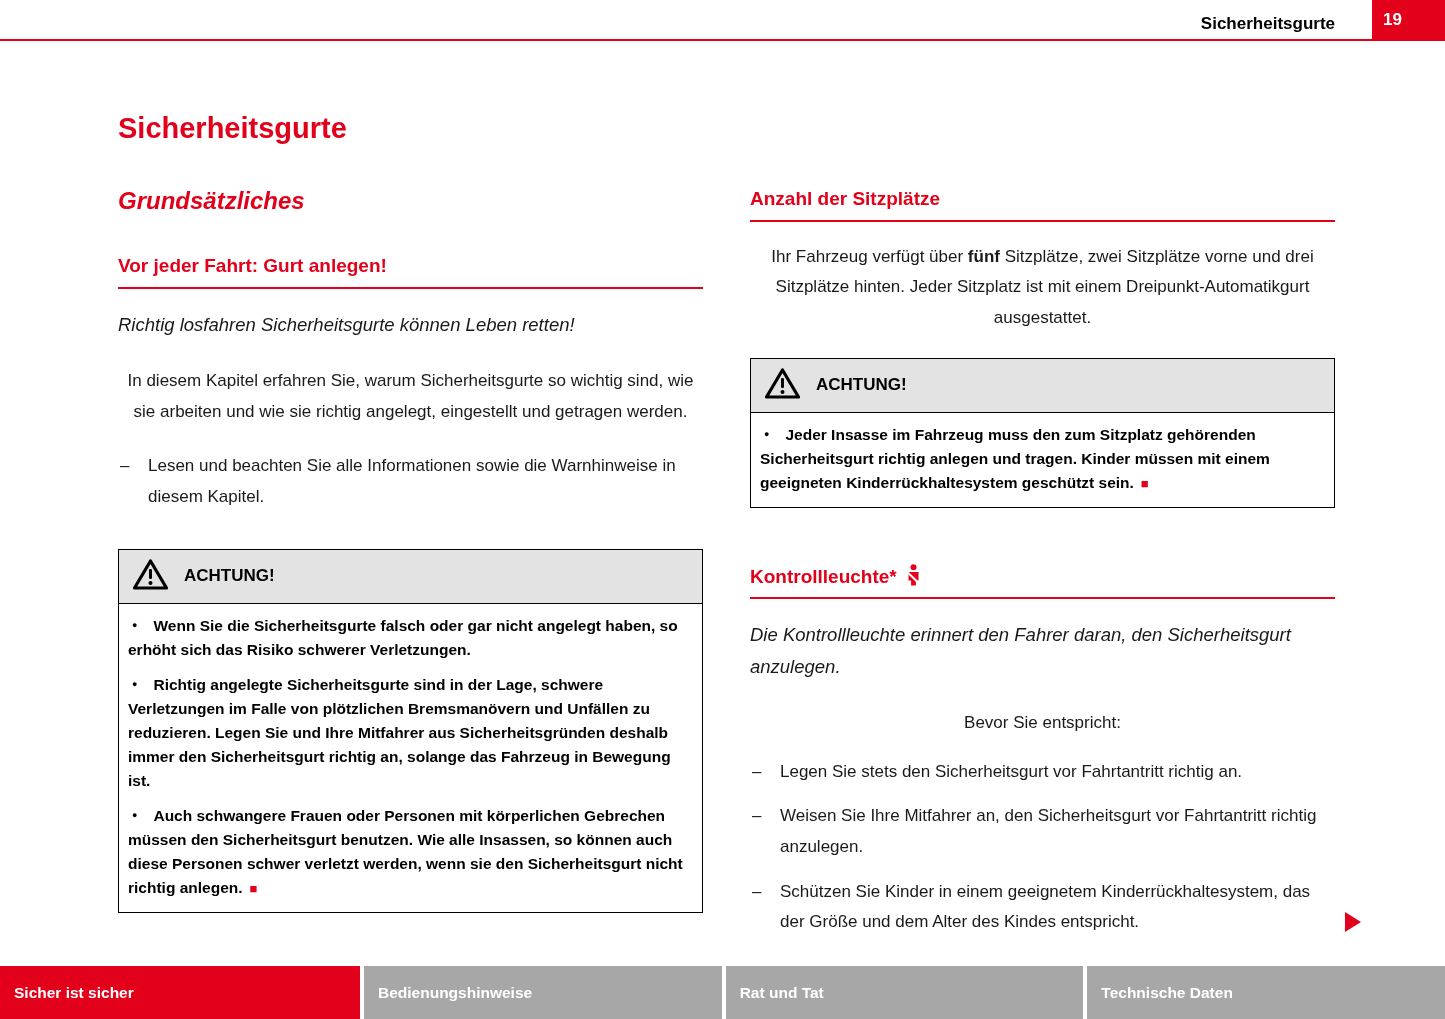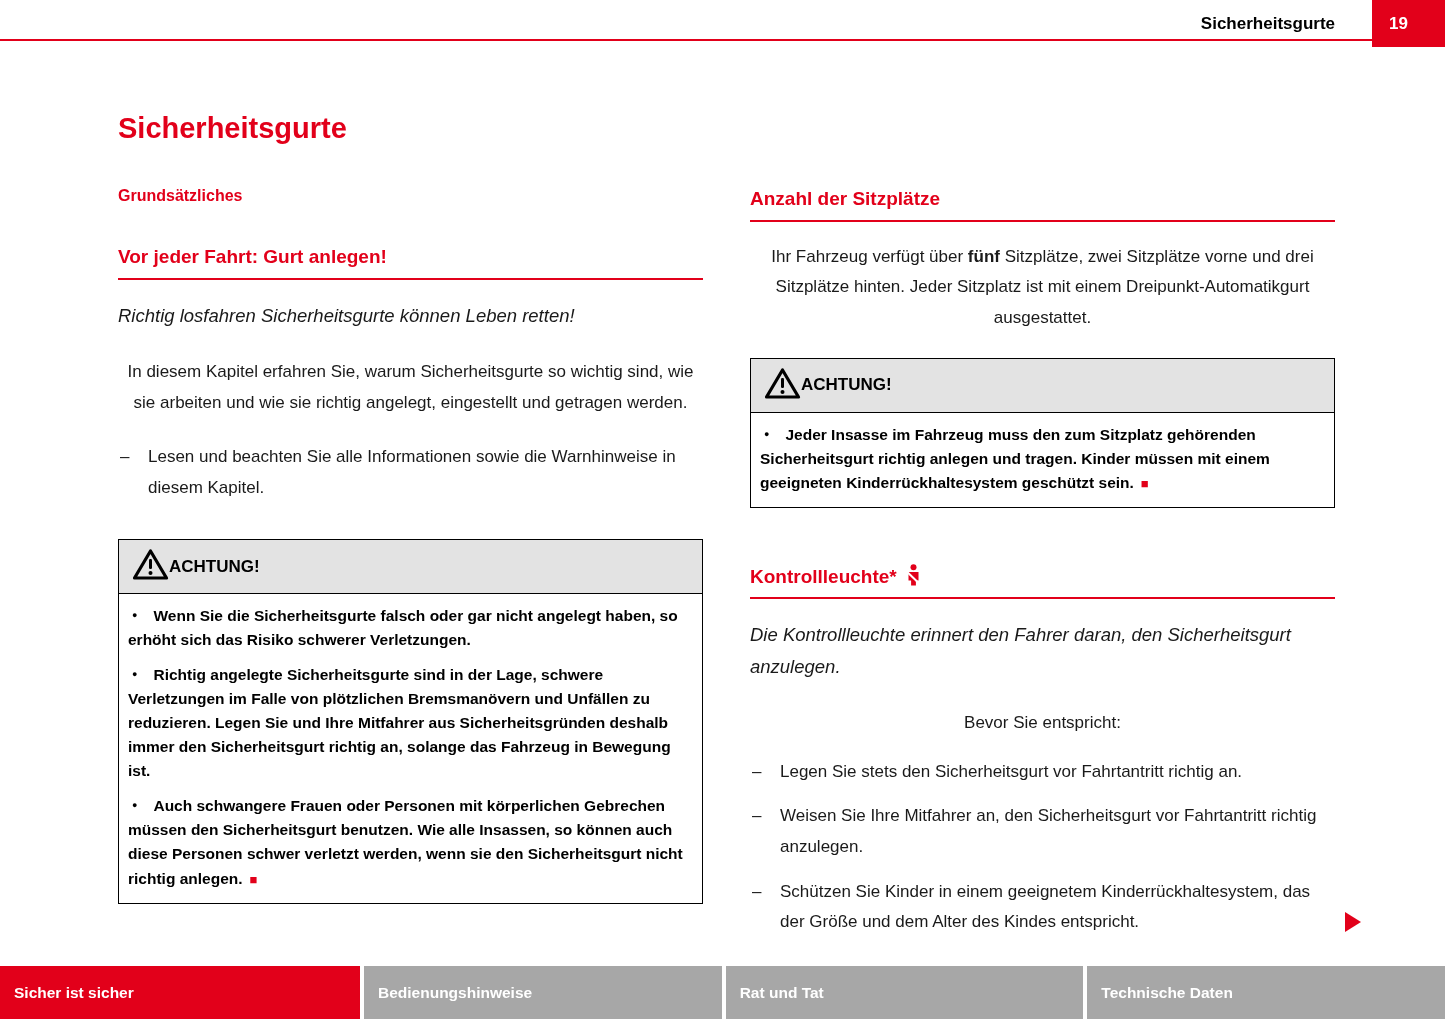--- a/index.html
+++ b/index.html
@@ -8,52 +8,52 @@
   .page {
     position:relative; width:1445px; height:1019px; background:#fff;
     font-family:"Liberation Sans", sans-serif; color:#1a1a1a; overflow:hidden;
   }
   :root { --red:#e2001a; --fgray:#a7a7a7; --wgray:#e3e3e3; }
 
   
   .header-rule { position:absolute; left:0; top:39px; width:100%; height:2px; background:var(--red); }
   .header-title { position:absolute; top:14px; right:110px; font-size:17px; font-weight:bold; color:#000; }
   .page-badge {
-    position:absolute; top:0; right:0; width:73px; height:47px; background:var(--red);
-    color:#fff; font-weight:bold; font-size:17px; display:flex; align-items:center; padding-left:17px;
+    position:absolute; top:0; right:0; width:73px; height:40px; background:var(--red);
+    color:#fff; font-weight:bold; font-size:17px; display:flex; align-items:center; padding-left:11px;
   }
 
   
   .col { position:absolute; width:585px; }
   .col-left  { left:118px; top:112px; }
   .col-right { left:750px; top:188px; }
 
   h1.doc-title { margin:0 0 42px 0; font-size:29px; line-height:1.15; color:var(--red); font-weight:bold; }
-  h2.section-title { margin:16px 0 40px 0; font-size:16px; line-height:1.15; color:var(--red); font-weight:bold; }
+  h2.section-title { margin:16px 0 40px 0; font-size:24px; line-height:1.15; color:var(--red); font-weight:bold;font-style:italic; }
   h3.red-sub {
     margin:0 0 20px 0; font-size:19px; line-height:1.2; color:var(--red); font-weight:bold;
     border-bottom:2px solid var(--red); padding-bottom:9px;
   }
   h3.beltlight { display:flex; align-items:center; gap:8px; }
   .belt-icon { display:inline-flex; transform:translateY(-2px); }
 
   .lead { margin:0 0 26px 0; font-size:18.5px; font-style:italic; line-height:1.7; }
   .body-p { margin:0 0 24px 0; font-size:17px; line-height:1.8;text-align:center; }
   .body-p b { font-weight:bold; }
   .before { margin-bottom:18px; }
 
   .dash-list { list-style:none; margin:0; padding:0; }
   .dash-list li { position:relative; padding-left:30px; font-size:17px; line-height:1.8; margin:0 0 14px 0; }
   .dash-list .dash { position:absolute; left:2px; top:0; }
 
   
   .warnbox { border:1px solid #000; margin-top:36px; background:#fff; }
   .warnbox--tight { margin-top:12px; }
   .warnbox-head {
-    display:flex; align-items:center; gap:0; background:var(--wgray);
+    display:flex; align-items:center; gap:15px; background:var(--wgray);
     border-bottom:1px solid #000; padding:8px 13px; min-height:46px;
   }
   .warn-title { font-size:17px; font-weight:bold; color:#000; }
   .warnbox-body { padding:10px 13px 12px 9px; }
   .warn-item { margin:0 0 11px 0; font-size:15.5px; font-weight:bold; line-height:1.55; color:#000; }
   .warn-item:last-child { margin-bottom:0; }
   .warn-item .bullet { font-size:9px; vertical-align:3px; margin-right:16px; margin-left:4px; }
   .endsq { color:var(--red); font-size:13px; margin-left:7px; }
 
   

